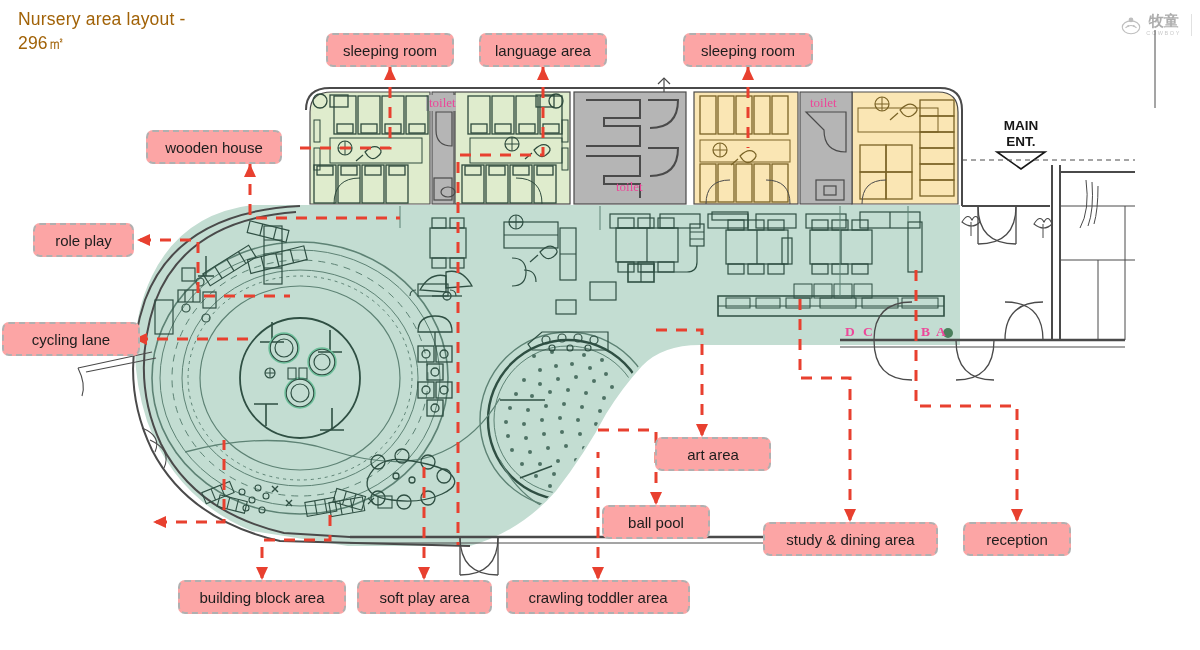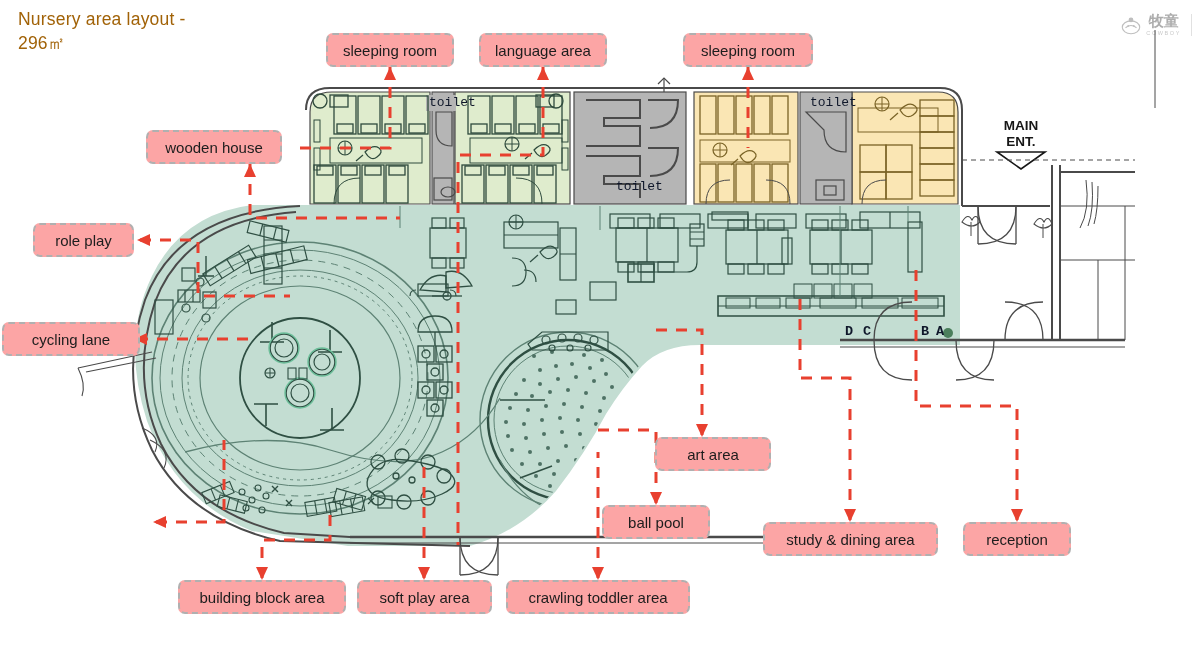--- a/index.html
+++ b/index.html
@@ -99,22 +99,22 @@
     font-size: 13.5px;
     font-weight: bold;
     color: #161616;
     line-height: 1.15;
     font-family: "Liberation Sans", sans-serif;
   }
 
   
   .plan-text {
     position: absolute;
-    font-family: Liberation Mono, monospace;
-    color: #0f172a;
+    font-family: Liberation Serif, serif;
+    color: #ec4899;
     line-height: 1;
     white-space: nowrap;
   }
   .toilet-tag { font-size: 13px; }
   .door-tag { font-size: 13.5px; font-weight: bold; }
 
   svg { display: block; }
 </style>
 </head>
 <body>

